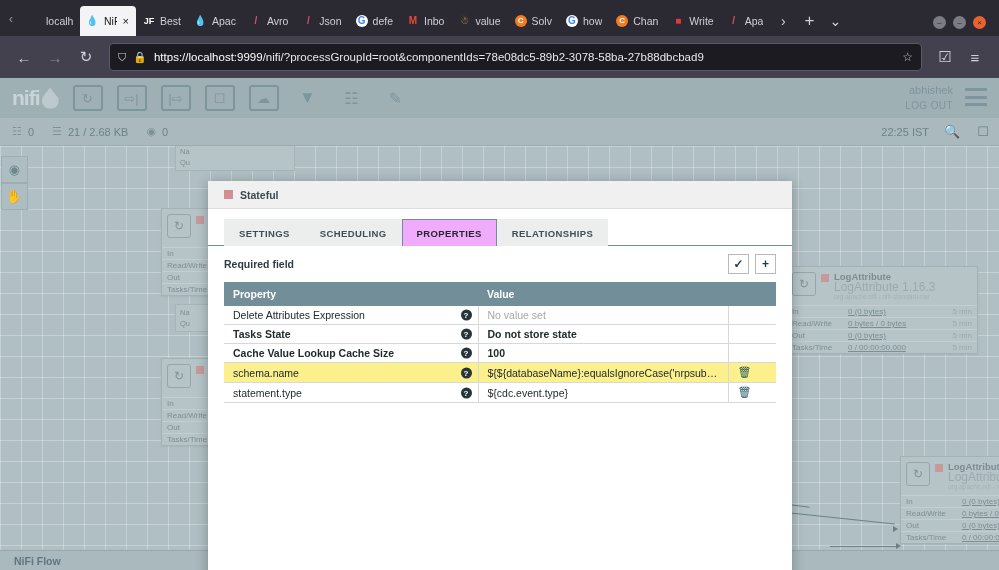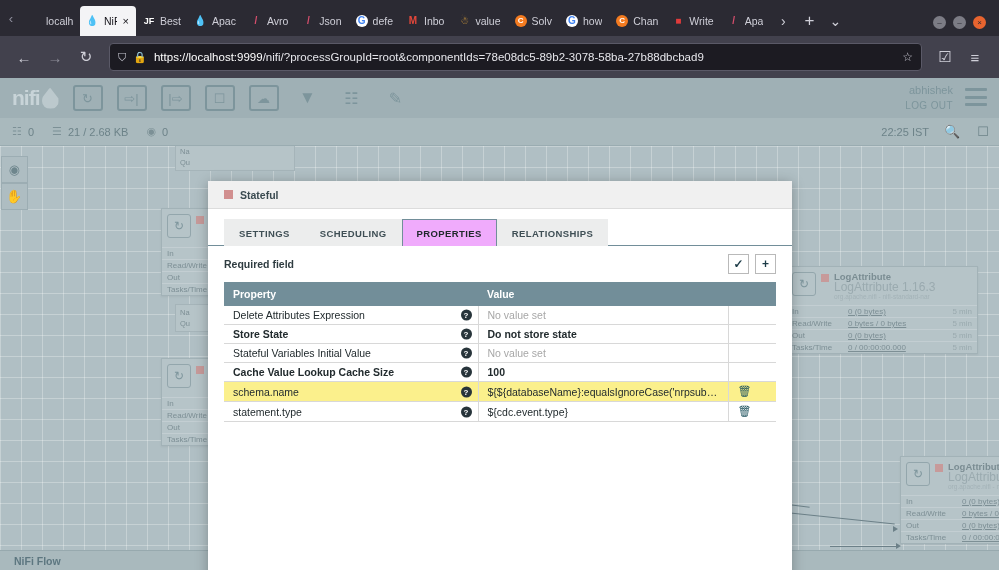--- a/index.html
+++ b/index.html
@@ -724,39 +724,29 @@
               <span class="help-ico">?</span>
             </td>
             <td class="c-val">
               <span class="unset">No value set</span>
             </td>
             <td class="c-act"></td>
           </tr>
 
           <tr class="req">
             <td class="c-prop">
-              <span>Store State</span>
+              <span>Tasks State</span>
               <span class="help-ico">?</span>
             </td>
             <td class="c-val">
               <span>Do not store state</span>
             </td>
             <td class="c-act"></td>
           </tr>
 
-          <tr>
-            <td class="c-prop">
-              <span>Stateful Variables Initial Value</span>
-              <span class="help-ico">?</span>
-            </td>
-            <td class="c-val">
-              <span class="unset">No value set</span>
-            </td>
-            <td class="c-act"></td>
-          </tr>
 
           <tr class="req">
             <td class="c-prop">
               <span>Cache Value Lookup Cache Size</span>
               <span class="help-ico">?</span>
             </td>
             <td class="c-val">
               <span>100</span>
             </td>
             <td class="c-act"></td>

